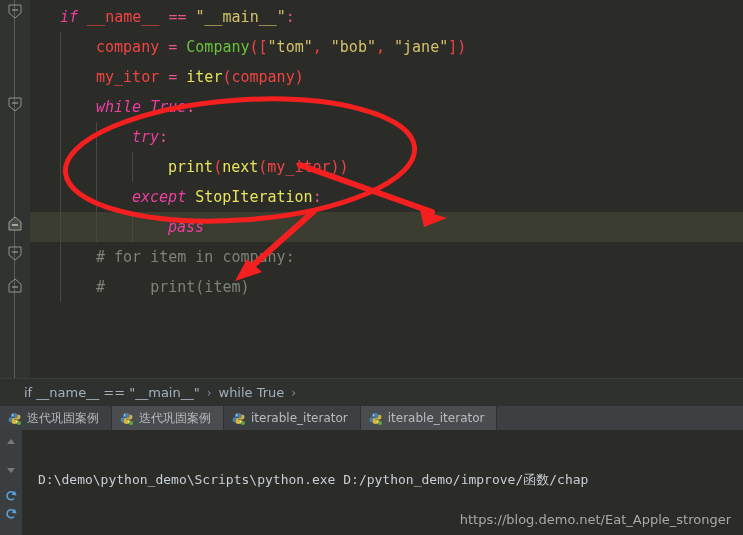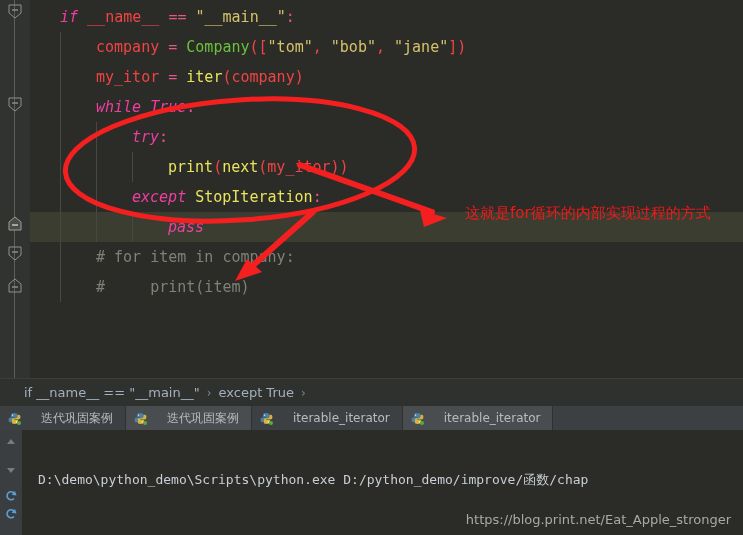--- a/index.html
+++ b/index.html
@@ -73,21 +73,21 @@
   .crumb{white-space:nowrap;}
   .crumb-sep{margin:0 7px;color:#7d8894;font-size:12px;}
 
   
   .tabbar{
     position:absolute;left:0;top:406px;width:743px;height:24px;
     background:#3d4043;display:flex;align-items:stretch;
     font-family:"DejaVu Sans","Liberation Sans",sans-serif;
   }
   .tab{
-    display:flex;align-items:center;gap:20px;
+    display:flex;align-items:center;gap:6px;
     padding:0 12px 0 8px;
     border-right:1px solid #2e3133;
     font-size:12px;color:#b9bcbf;white-space:nowrap;
   }
   .tab.active{background:#4a4d50;}
   .pyicon{width:13px;height:13px;position:relative;display:inline-block;flex:none;}
 
   
   .console{
     position:absolute;left:0;top:430px;width:594px;height:105px;
@@ -148,39 +148,38 @@
       <div class="fold" style="top:278px">
         <svg width="18" height="16" viewBox="0 0 18 16">
             <path d="M3 14 H15 V6 L9 1 L3 6 Z" fill="none" stroke="#8d918b" stroke-width="1"></path>
             <line x1="6" y1="9" x2="12" y2="9" stroke="#8d918b" stroke-width="1.4"></line>
           </svg>
       </div>
     </div>
 
     <div class="code" id="code-lines"><div class="ln"><span style="padding-left: 0px;"><span class="pykw">if </span><span class="plain">__name__ </span><span class="op">== </span><span class="str">"__main__"</span><span class="op">:</span></span></div><div class="ln"><div class="indent-guide" style="left: 30px;"></div><span style="padding-left: 36px;"><span class="plain">company </span><span class="op">= </span><span class="cls">Company</span><span class="plain">([</span><span class="str">"tom"</span><span class="plain">, </span><span class="str">"bob"</span><span class="plain">, </span><span class="str">"jane"</span><span class="plain">])</span></span></div><div class="ln"><div class="indent-guide" style="left: 30px;"></div><span style="padding-left: 36px;"><span class="plain">my_itor</span><span class="op"> = </span><span class="exc">iter</span><span class="plain">(company)</span></span></div><div class="ln"><div class="indent-guide" style="left: 30px;"></div><span style="padding-left: 36px;"><span class="pykw">while </span><span class="pykw">True</span><span class="op">:</span></span></div><div class="ln"><div class="indent-guide" style="left: 30px;"></div><div class="indent-guide" style="left: 66px;"></div><span style="padding-left: 72px;"><span class="pykw">try</span><span class="op">:</span></span></div><div class="ln"><div class="indent-guide" style="left: 30px;"></div><div class="indent-guide" style="left: 66px;"></div><div class="indent-guide" style="left: 102px;"></div><span style="padding-left: 108px;"><span class="exc">print</span><span class="plain">(</span><span class="exc">next</span><span class="plain">(my_itor))</span></span></div><div class="ln"><div class="indent-guide" style="left: 30px;"></div><div class="indent-guide" style="left: 66px;"></div><span style="padding-left: 72px;"><span class="pykw">except </span><span class="exc">StopIteration</span><span class="op">:</span></span></div><div class="ln hl"><div class="indent-guide" style="left: 30px;"></div><div class="indent-guide" style="left: 66px;"></div><div class="indent-guide" style="left: 102px;"></div><span style="padding-left: 108px;"><span class="pykw">pass</span></span></div><div class="ln"><div class="indent-guide" style="left: 30px;"></div><span style="padding-left: 36px;"><span class="cmt"># for item in company:</span></span></div><div class="ln"><div class="indent-guide" style="left: 30px;"></div><span style="padding-left: 36px;"><span class="cmt">#     print(item)</span></span></div></div>
 
-    <div class="anno">这就是for循环的内部实现过程的方式</div>
 
     <svg class="overlay" viewBox="0 0 743 378">
       <ellipse cx="240" cy="160" rx="175" ry="60" transform="rotate(-4 240 160)" fill="none" stroke="#f42020" stroke-width="5"></ellipse>
       <g>
         <line x1="300" y1="165" x2="432" y2="212" stroke="#f42020" stroke-width="6" stroke-linecap="round"></line>
         <polygon points="447,218 420,210 424,227" fill="#f42020"></polygon>
       </g>
       <g>
         <line x1="313" y1="212" x2="250" y2="268" stroke="#f42020" stroke-width="6" stroke-linecap="round"></line>
         <polygon points="235,281 262,272 247,259" fill="#f42020"></polygon>
       </g>
     </svg>
   </div>
 
   <div class="breadcrumb" id="breadcrumb">
       <span class="crumb">if __name__ == "__main__"</span>
       <span class="crumb-sep">›</span>
-      <span class="crumb">except True</span>
+      <span class="crumb">while True</span>
       <span class="crumb-sep">›</span>
     </div>
 
   <div class="tabbar" id="tabbar">
       <div class="tab">
         <span class="pyicon"><svg width="13" height="13" viewBox="0 0 13 13">
             <path d="M6.5 1 C4 1 3 1.8 3 3.2 V5 H6.8 V5.6 H2.4 C1.2 5.6 0.6 6.4 0.6 7.9 C0.6 9.4 1.2 10.2 2.4 10.2 H3.6 V8.6 C3.6 7.4 4.4 6.8 5.6 6.8 H7.6 C8.6 6.8 9.3 6.2 9.3 5.2 V3.2 C9.3 1.8 8.5 1 6.5 1 Z" fill="#4a7fa8"></path>
             <path d="M6.5 12 C9 12 10 11.2 10 9.8 V8 H6.2 V7.4 H10.6 C11.8 7.4 12.4 6.6 12.4 5.1 C12.4 3.6 11.8 2.8 10.6 2.8 H9.4 V4.4 C9.4 5.6 8.6 6.2 7.4 6.2 H5.4 C4.4 6.2 3.7 6.8 3.7 7.8 V9.8 C3.7 11.2 4.5 12 6.5 12 Z" fill="#d4b43c"></path>
             <circle cx="4.6" cy="3.1" r="0.7" fill="#fff"></circle>
             <circle cx="8.4" cy="9.9" r="0.7" fill="#fff"></circle>
@@ -244,14 +243,14 @@
             <polygon points="11,2 12.5,6.5 7.5,5.8" fill="#5a9fd4"></polygon>
           </svg>
       </div>
     </div>
     <div class="console-body">
       <div class="cmdline">D:\demo\python_demo\Scripts\python.exe D:/python_demo/improve/函数/chap</div>
       
     </div>
   </div>
 
-  <div class="watermark">https://blog.print.net/Eat_Apple_stronger</div>
+  <div class="watermark">https://blog.demo.net/Eat_Apple_stronger</div>
 </div>
 
 </body></html>

